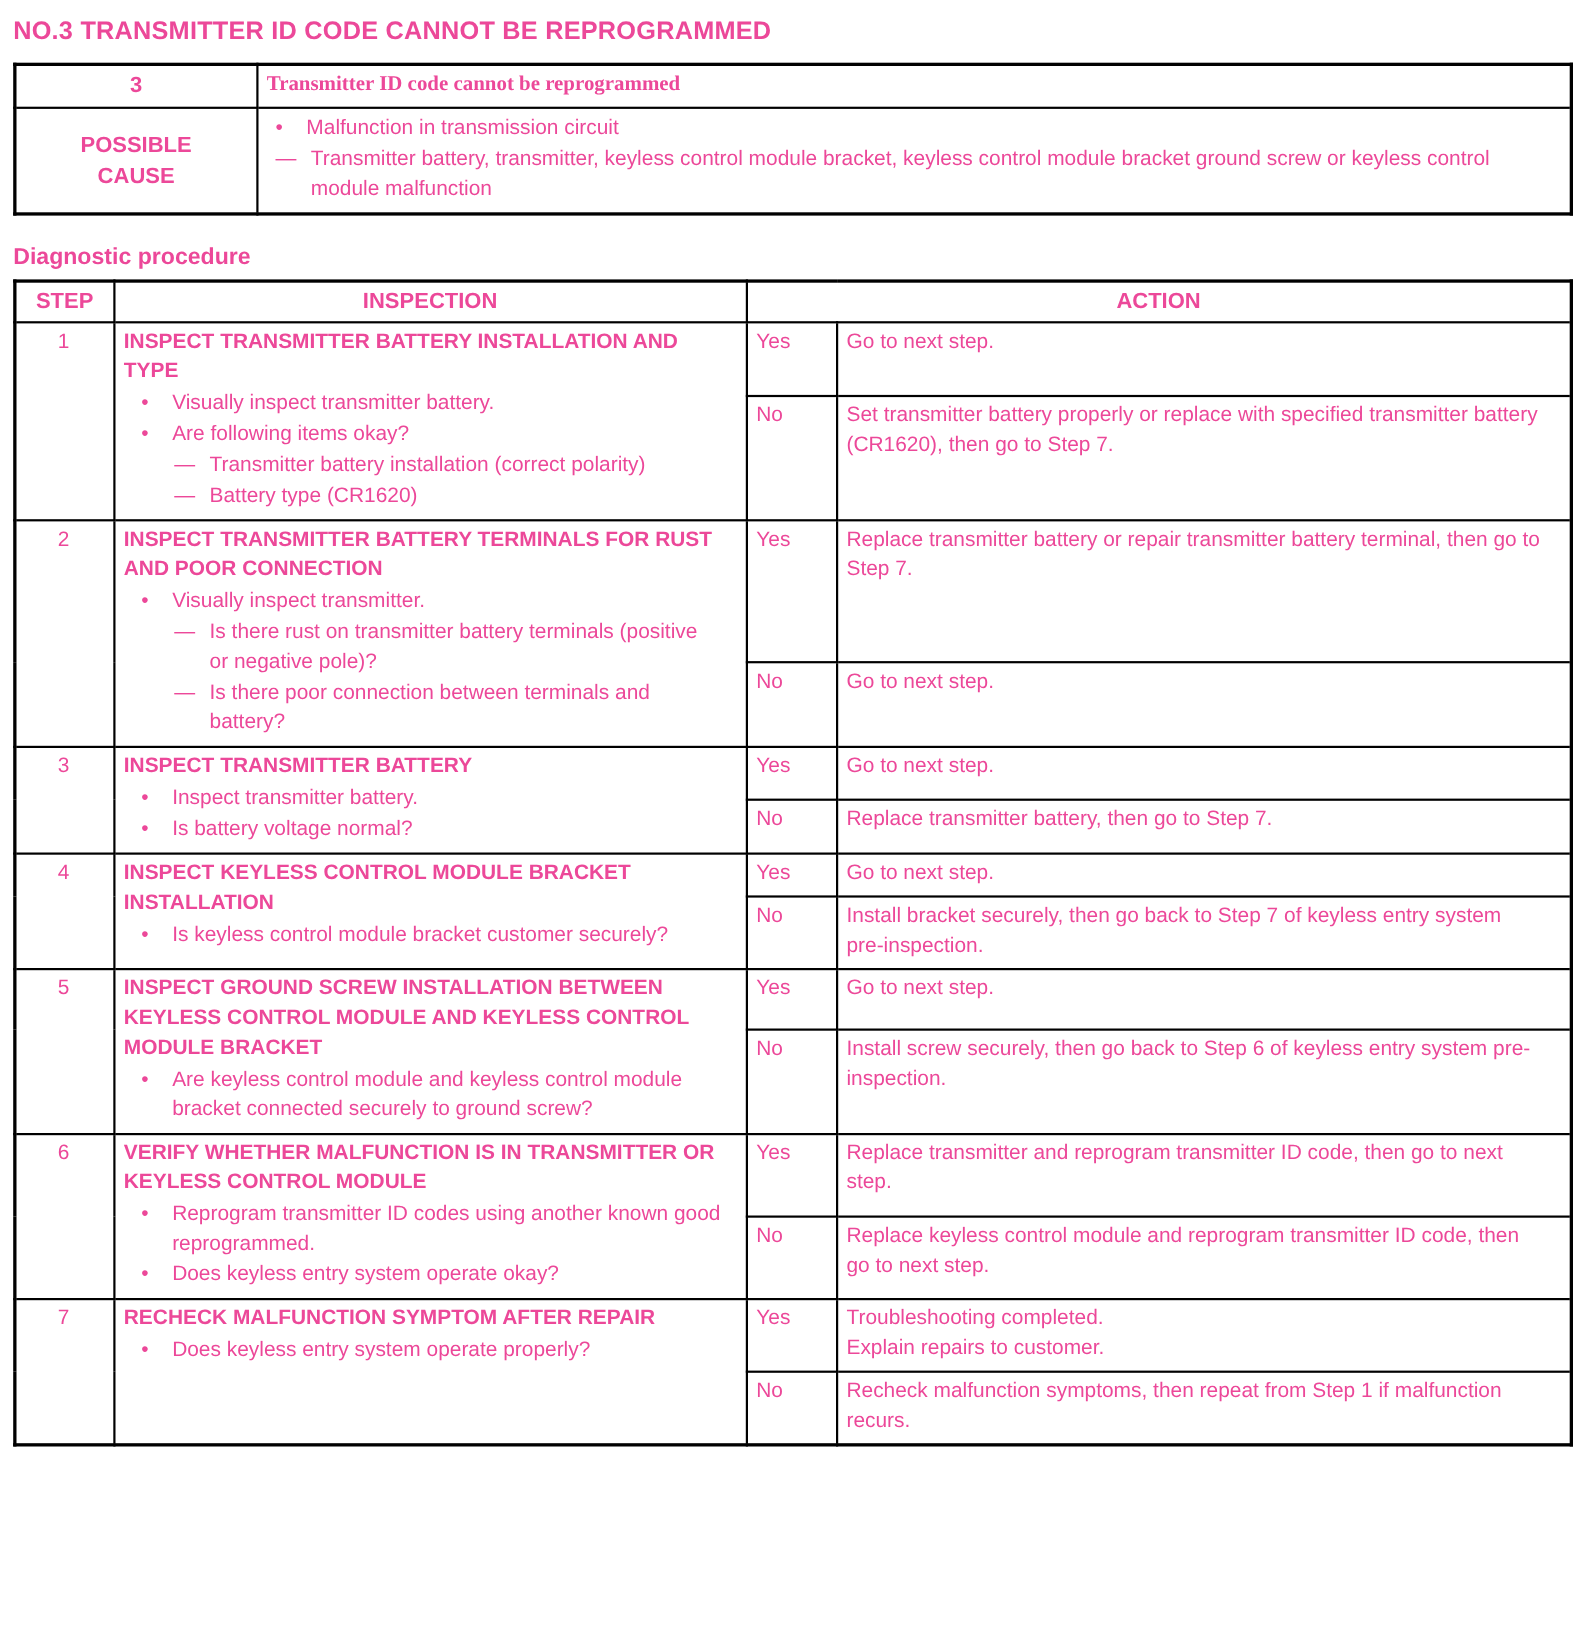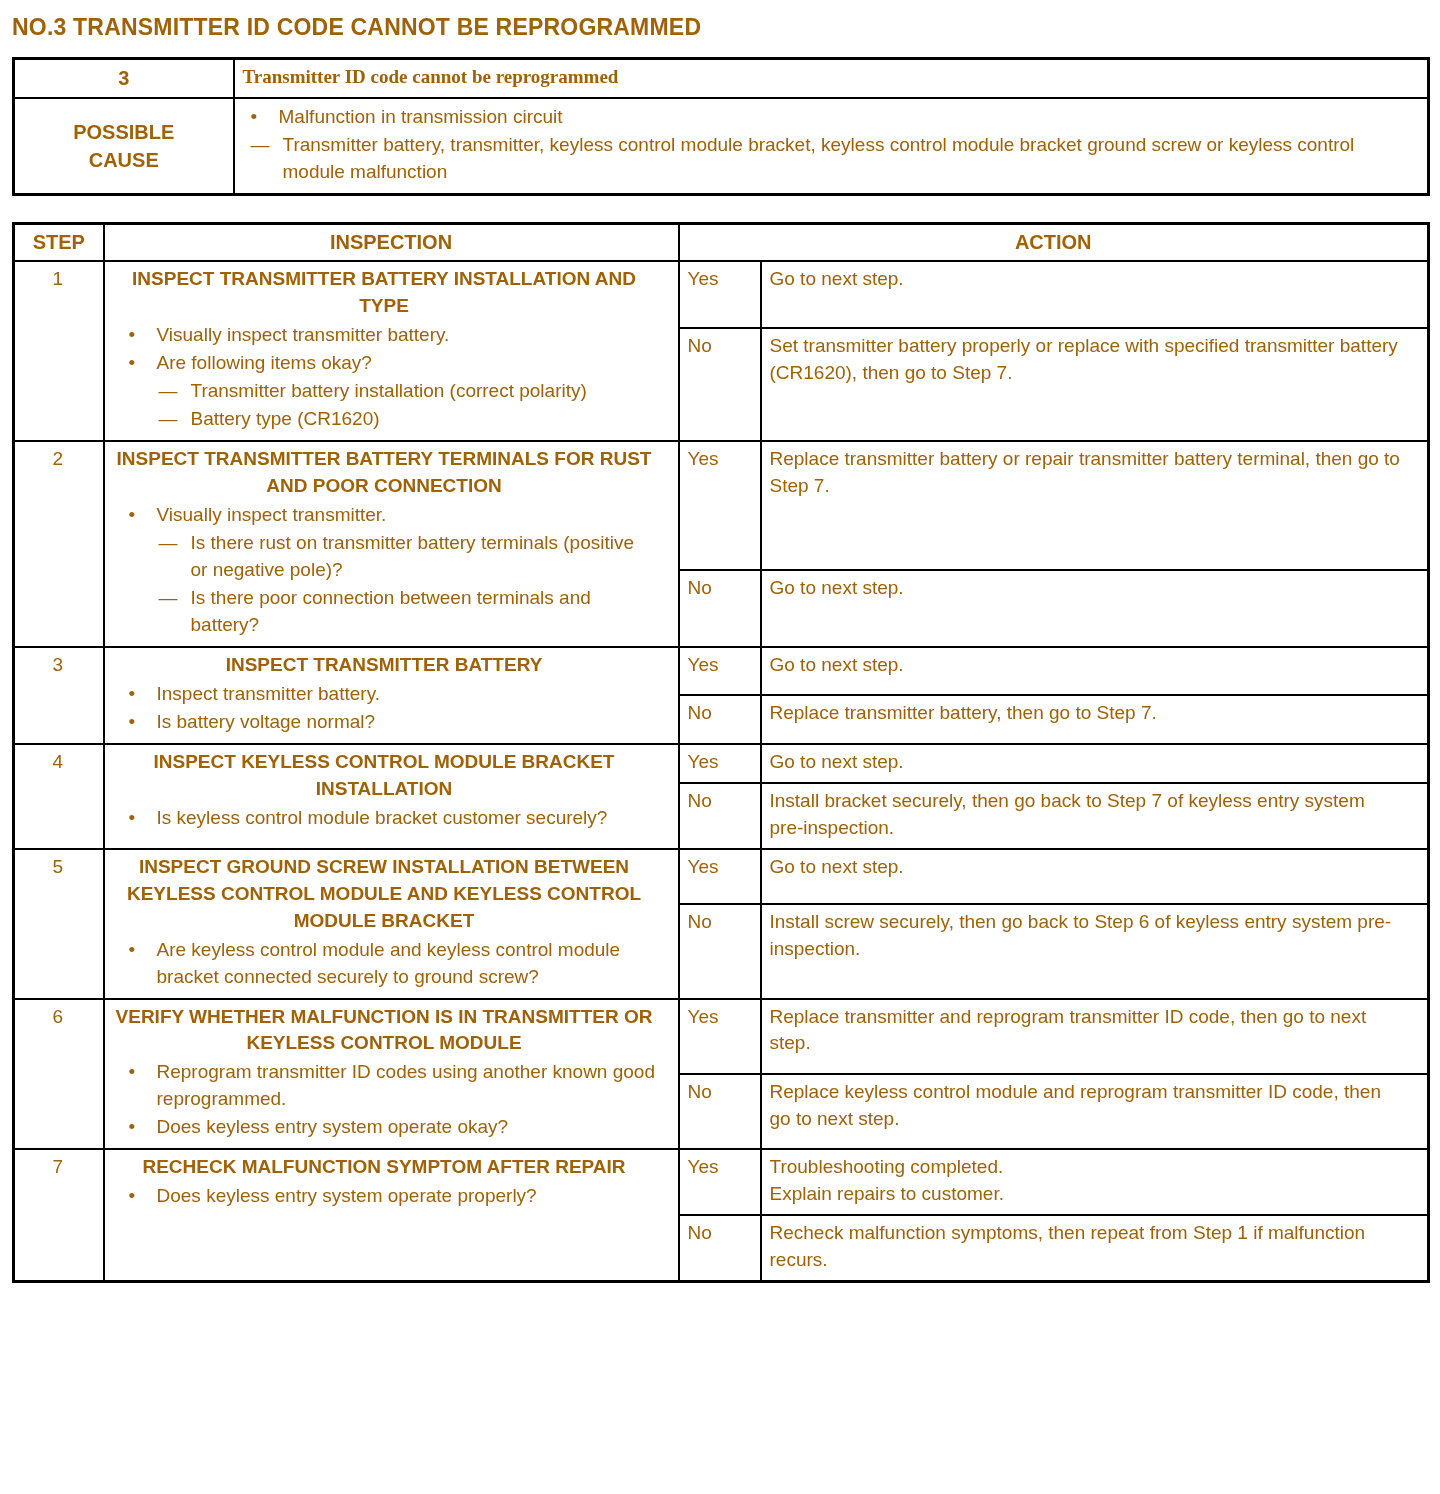--- a/index.html
+++ b/index.html
@@ -1,21 +1,21 @@
 <!DOCTYPE html>
 <html><head>
 <meta charset="utf-8">
 <style>
   * { box-sizing: border-box; }
   html, body { margin: 0; padding: 0; background: #ffffff; }
   .page {
     width: 1440px;
     padding: 10px 10px 8px 12px;
     font-family: "Liberation Sans", sans-serif;
-    color: #a16207;
+    color: #ec4899;
     background: #fff;
   }
   .page-title {
     font-size: 23px;
     font-weight: 700;
     margin: 4px 0 16px 0;
     letter-spacing: 0.2px;
   }
   .doc-table {
     width: 1418px;
@@ -57,21 +57,21 @@
     text-align: center;
     font-weight: 700;
     padding: 3px 4px 4px 4px;
     font-size: 20px;
     vertical-align: middle;
   }
   .step-cell { text-align: center; }
   .answer-cell { text-align: left; }
   .action-cell { white-space: pre-line; padding-right: 26px; }
   .insp-cell { padding-right: 22px; }
-  .insp-title { font-weight: 700; margin-bottom: 2px; text-align: center; }
+  .insp-title { font-weight: 700; margin-bottom: 2px; }
   
   .bullet-row { display: flex; margin: 1px 0 1px 16px; }
   .summary-table .bullet-row { margin-left: 8px; }
   .marker { flex: 0 0 28px; width: 28px; }
   .sub-row { margin-left: 46px; }
   .sub-row .marker { flex: 0 0 32px; width: 32px; }
   .bullet-text { flex: 1; }
 </style>
 </head>
 <body>
@@ -100,20 +100,21 @@
             </div>
             <div class="bullet-row sub-row">
               <span class="marker">—</span>
               <span class="bullet-text">Transmitter battery, transmitter, keyless control module bracket, keyless control module bracket ground screw or keyless control module malfunction</span>
             </div>
           </td>
         </tr>
       </tbody>
   </table>
 
+  <h2 class="section-heading">Diagnostic procedure</h2>
 
   <table class="doc-table diag-table">
     <colgroup>
       <col class="col-step">
         <col class="col-insp">
         <col class="col-yn">
         <col>
     </colgroup>
     <thead>
       <tr>

